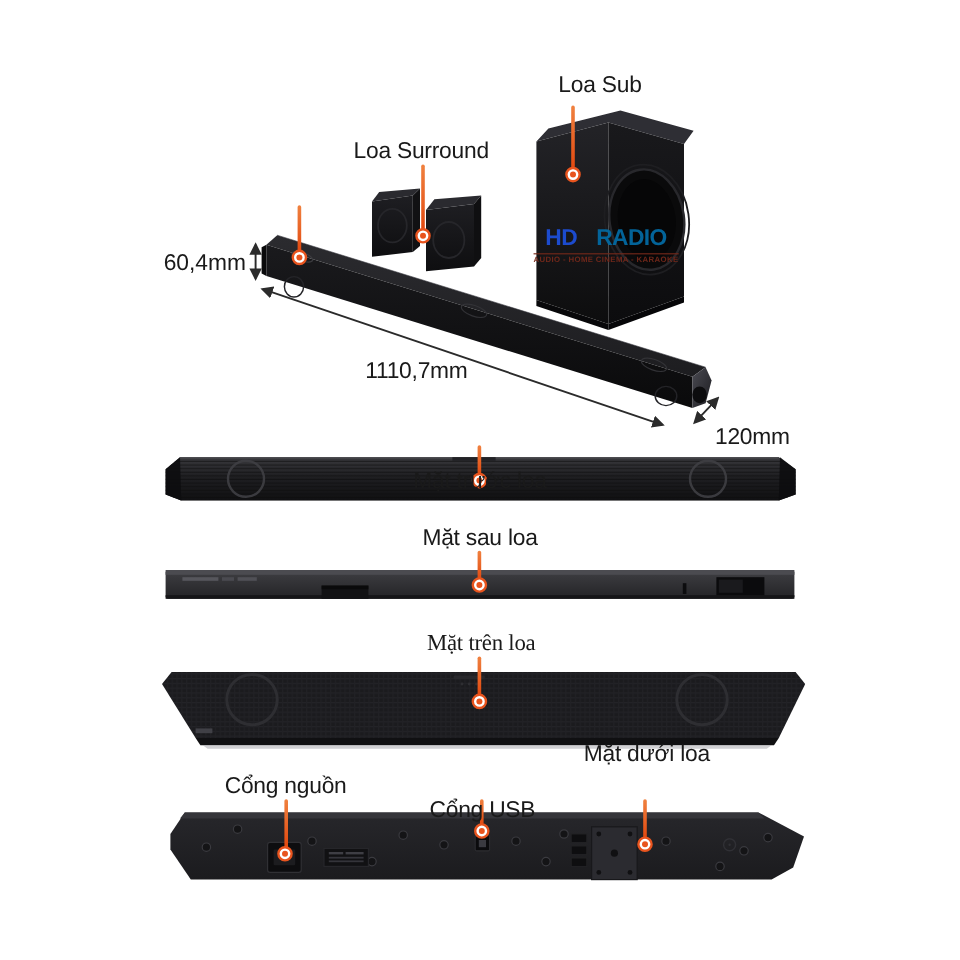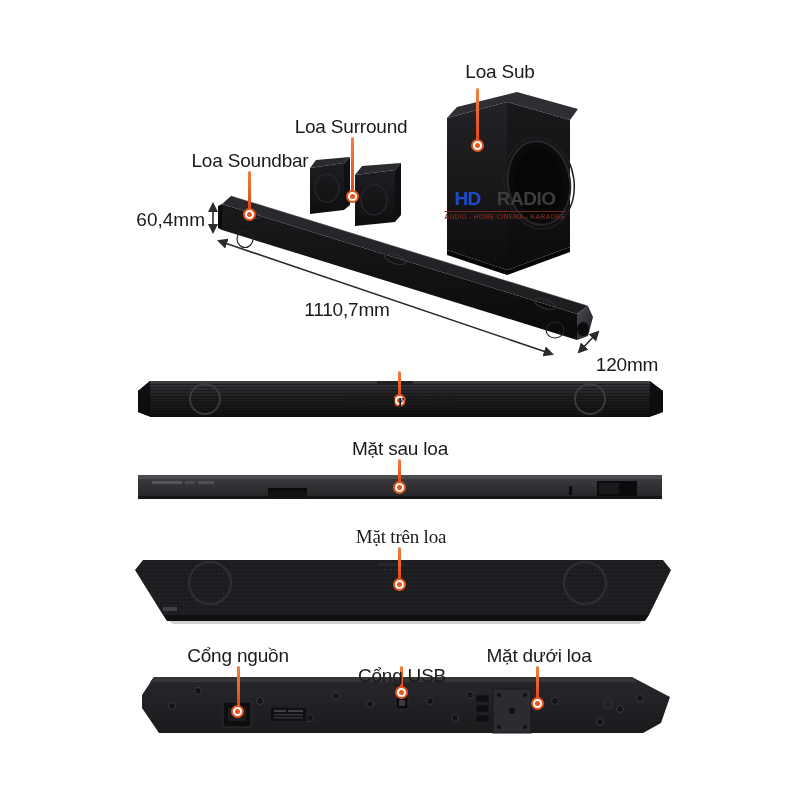--- a/index.html
+++ b/index.html
@@ -32,21 +32,21 @@
   .art{position:absolute;z-index:1;}
   .arrow{position:absolute;z-index:3;}
   .wm{
     position:absolute;left:505px;top:189px;transform:translateX(-50%);
     z-index:2;text-align:center;opacity:0.95;line-height:1;
   }
   .wm .wm-title{
     font-size:19px;font-weight:bold;letter-spacing:-0.5px;white-space:nowrap;
   }
   .wm .wm-hd{color:#1d4ed8;}
-  .wm .wm-radio{color:#404040;margin-left:16px;}
+  .wm .wm-radio{color:#0369a1;margin-left:16px;}
   .wm .wm-tag{
     margin-top:3px;padding-top:2px;border-top:1px solid #74281a;
     font-size:6.5px;font-weight:bold;color:#74281a;letter-spacing:0.3px;white-space:nowrap;
   }
 </style>
 </head>
 <body>
 
 <div id="canvas">
 
@@ -136,21 +136,20 @@
   </div>
 
   <div class="lbl" style="left:500px;top:61px;">Loa Sub</div>
   <div class="cline" style="left:476px;top:88px;height:54px;"></div>
   <div class="cdot" style="left:471px;top:139px;"></div>
 
   <div class="lbl" style="left:351px;top:116px;">Loa Surround</div>
   <div class="cline" style="left:351px;top:137px;height:56px;"></div>
   <div class="cdot" style="left:346px;top:190px;"></div>
 
-  <div class="lbl" style="left:250px;top:150px;">Loa Soundbar</div>
   <div class="cline" style="left:248px;top:171px;height:40px;"></div>
   <div class="cdot" style="left:243px;top:208px;"></div>
 
   <div class="lbl-r" style="right:595px;top:209px;">60,4mm</div>
   <div class="arrow" style="left:204px;top:199px;">
     <svg width="18" height="38" viewBox="0 0 18 38">
       <defs>
         <marker id="ahv" viewBox="0 0 10 10" refX="8" refY="5" markerWidth="6.5" markerHeight="6.5" orient="auto-start-reverse">
           <path d="M0,0 L10,5 L0,10 z" fill="#2b2b2b"></path>
         </marker>
@@ -270,21 +269,21 @@
   </div>
 
   <div class="lbl" style="left:238px;top:645px;">Cổng nguồn</div>
   <div class="cline" style="left:237px;top:666px;height:41px;"></div>
   <div class="cdot" style="left:231px;top:705px;"></div>
 
   <div class="lbl" style="left:402px;top:645px;margin-top:20px;">Cổng USB</div>
   <div class="cline" style="left:400px;top:666px;height:22px;"></div>
   <div class="cdot" style="left:395px;top:686px;"></div>
 
-  <div class="lbl" style="left:539px;top:645px;">Mặt dưới loa</div>
+  <div class="lbl" style="left:539px;top:618px;">Mặt dưới loa</div>
   <div class="cline" style="left:536px;top:666px;height:33px;"></div>
   <div class="cdot" style="left:531px;top:697px;"></div>
 
   <div class="art" style="left:140px;top:676px;">
     <svg width="530" height="68" viewBox="0 0 530 68">
       <defs>
         <linearGradient id="bmG" x1="0" y1="0" x2="0" y2="1">
           <stop offset="0" stop-color="#27272b"></stop>
             <stop offset="1" stop-color="#1b1b1e"></stop>
         </linearGradient>

